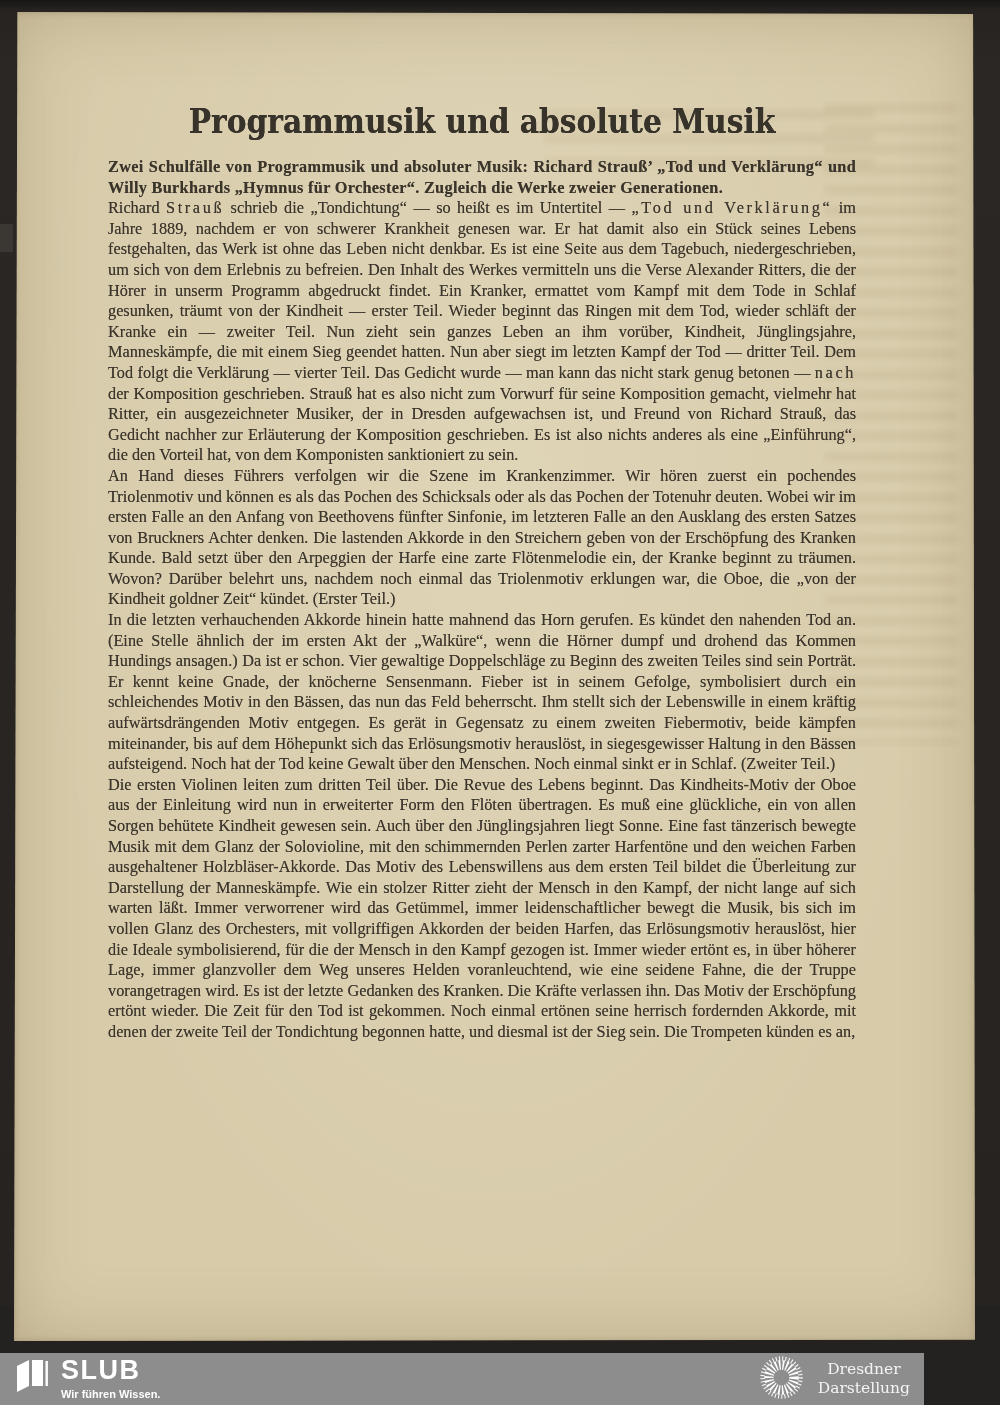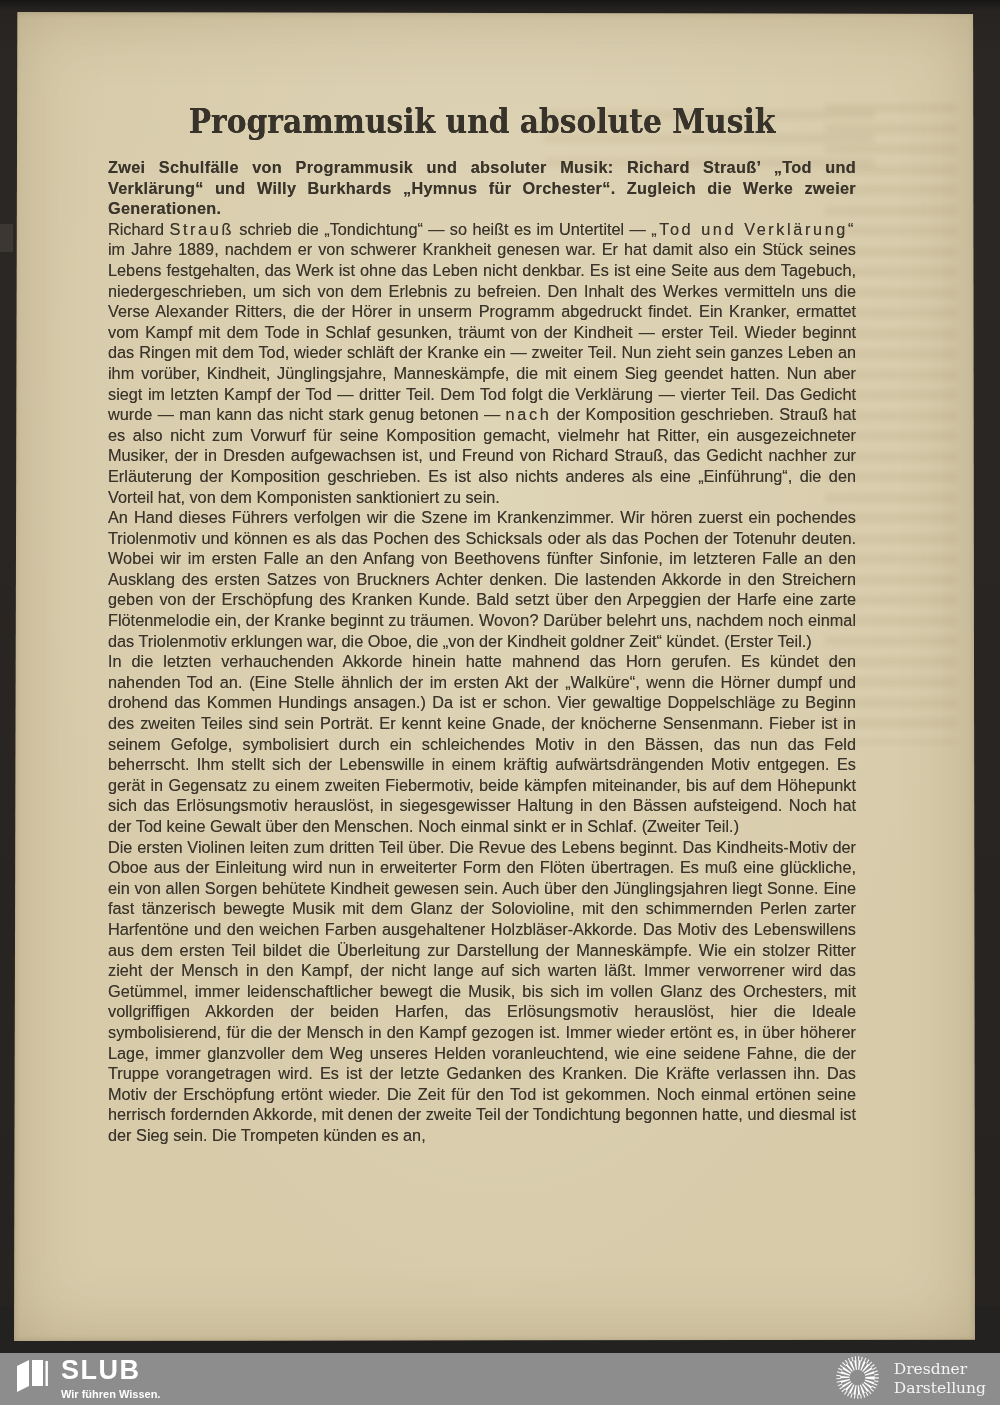--- a/index.html
+++ b/index.html
@@ -63,34 +63,34 @@
     text-align: center;
     transform: scaleX(0.9);
     transform-origin: 50% 50%;
     letter-spacing: 0px;
     text-shadow: 0 0 0.4px #37322a;
   }
   .article {
     position: relative;
     margin: 0 119px 0 94px;
     width: 748px;
-    font-family: Liberation Sans, sans-serif;
+    font-family: Liberation Serif, serif;
     font-size: 16.3px;
     line-height: 20.6px;
     color: #3a342b;
     text-align: justify;
     text-shadow: 0 0 0.3px rgba(58,52,43,0.6);
   }
   .article p { margin: 0; }
   .article p.lead { font-weight: bold; letter-spacing: 0.3px; }
   .sperr { letter-spacing: 2.6px; }
   .viewer-footer {
     position: absolute;
     left: 0; bottom: 0;
-    width: 1000px; height: 52px;
+    width: 924px; height: 52px;
     background: #8d8d8d;
     display: flex;
     justify-content: space-between;
     align-items: center;
     box-sizing: border-box;
     padding: 0 14px 0 15px;
   }
   .footer-left {
     display: flex; align-items: flex-start; gap: 10px;
     color: #ffffff; text-decoration: none; cursor: pointer;
@@ -105,21 +105,21 @@
   }
   .slub-tagline {
     font-family: "Liberation Sans", sans-serif;
     font-weight: bold;
     font-size: 11px; line-height: 16px;
     margin-top: 3px;
     color: #ffffff;
   }
   .footer-right {
     display: flex; align-items: center; gap: 13px;
-    color: #f4f4f4; text-decoration: none; cursor: pointer;
+    color: #f4f4f4; text-decoration: none; cursor: pointer; text-align: center;
   }
   .phil-text {
     font-family: "DejaVu Serif", serif;
     font-size: 15.5px; line-height: 19px;
     color: #f4f4f4;
   }
 </style>
 </head>
 <body>
 

